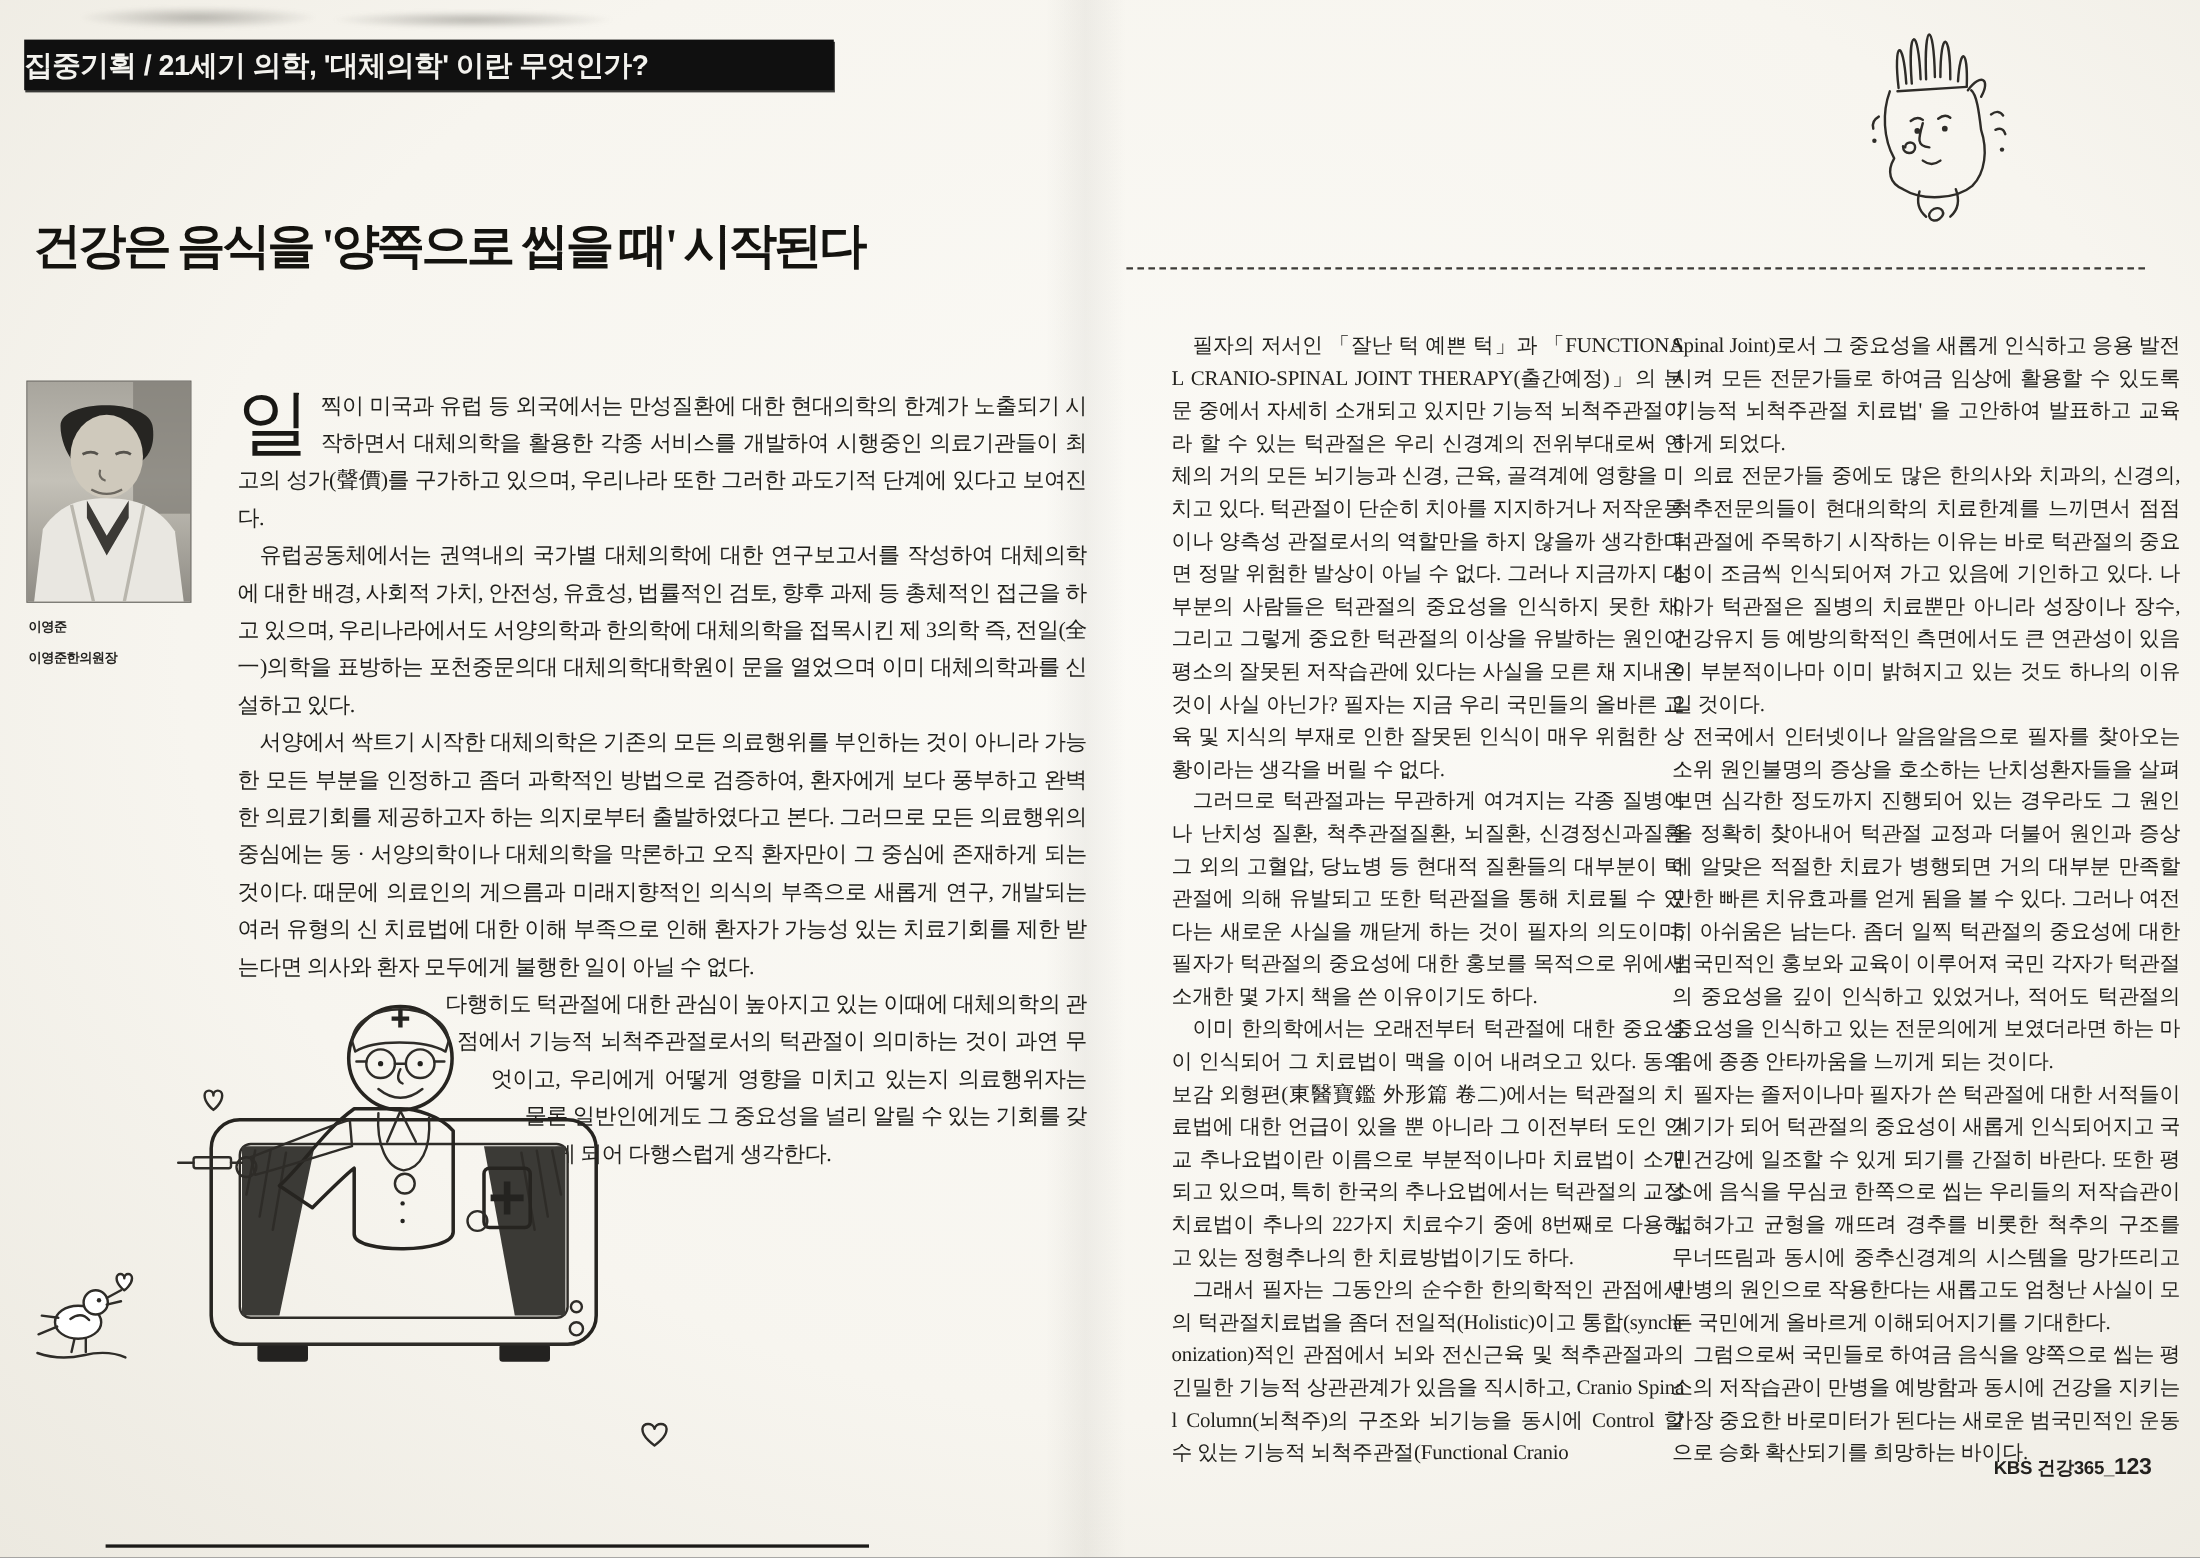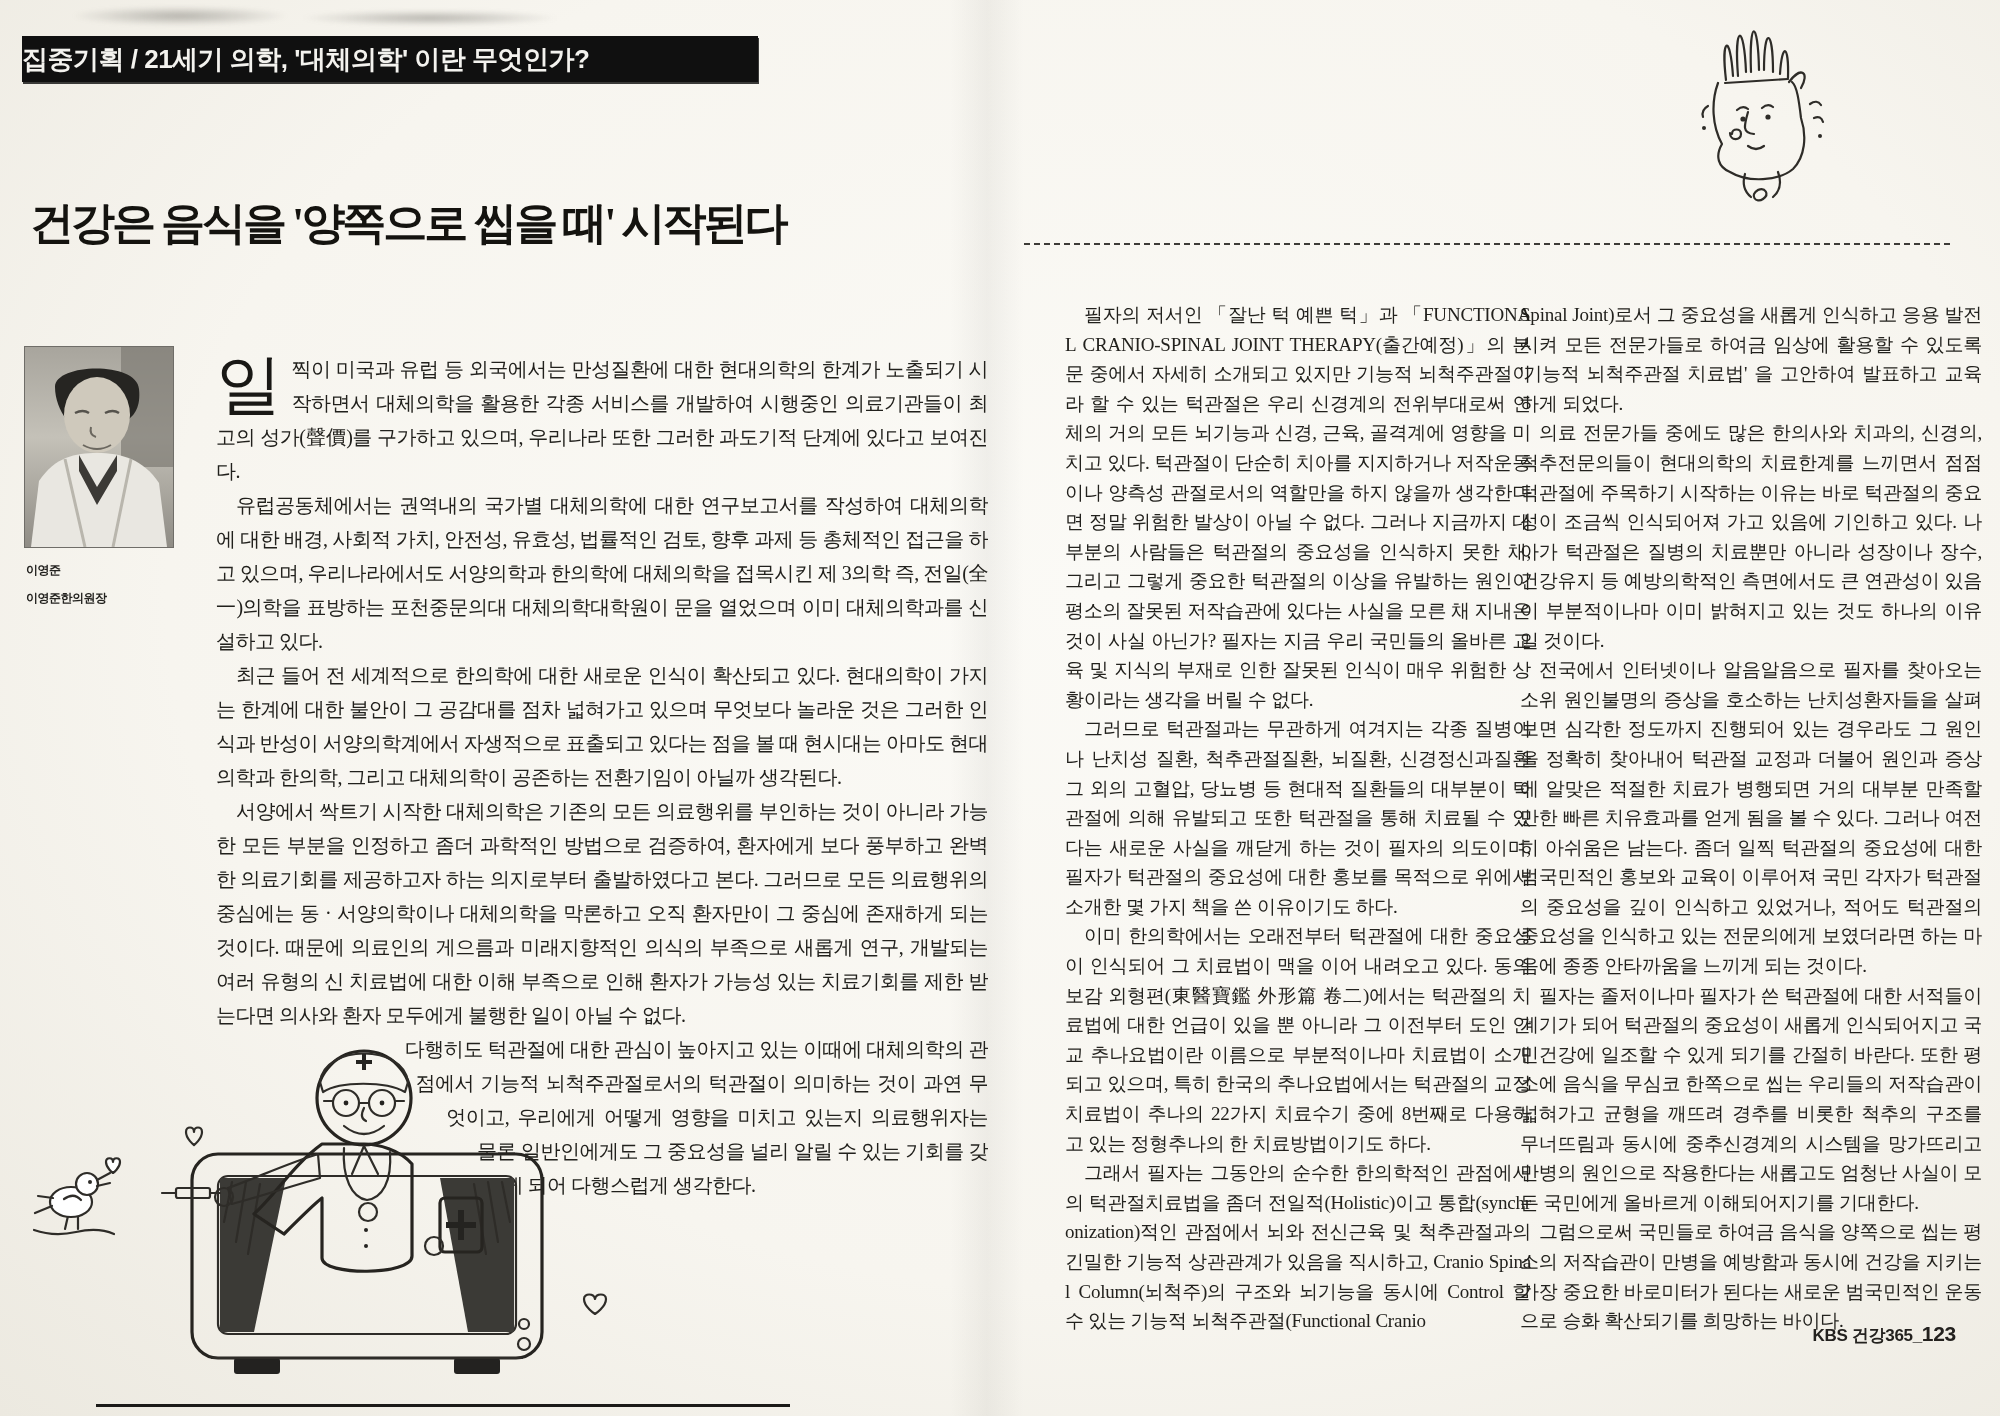--- a/index.html
+++ b/index.html
@@ -98,21 +98,20 @@
   </div>
 
   <div class="caption">
     <div>이영준</div>
     <div>이영준한의원장</div>
   </div>
 
   <div class="left-body">
     <p class="first"><span class="dropcap">일</span><span>찍이 미국과 유럽 등 외국에서는 만성질환에 대한 현대의학의 한계가 노출되기 시작하면서 대체의학을 활용한 각종 서비스를 개발하여 시행중인 의료기관들이 최고의 성가(聲價)를 구가하고 있으며, 우리나라 또한 그러한 과도기적 단계에 있다고 보여진다.</span></p>
     <p>유럽공동체에서는 권역내의 국가별 대체의학에 대한 연구보고서를 작성하여 대체의학에 대한 배경, 사회적 가치, 안전성, 유효성, 법률적인 검토, 향후 과제 등 총체적인 접근을 하고 있으며, 우리나라에서도 서양의학과 한의학에 대체의학을 접목시킨 제 3의학 즉, 전일(全一)의학을 표방하는 포천중문의대 대체의학대학원이 문을 열었으며 이미 대체의학과를 신설하고 있다.</p>
-    <p>최근 들어 전 세계적으로 한의학에 대한 새로운 인식이 확산되고 있다. 현대의학이 가지는 한계에 대한 불안이 그 공감대를 점차 넓혀가고 있으며 무엇보다 놀라운 것은 그러한 인식과 반성이 서양의학계에서 자생적으로 표출되고 있다는 점을 볼 때 현시대는 아마도 현대의학과 한의학, 그리고 대체의학이 공존하는 전환기임이 아닐까 생각된다.</p>
     <p>서양에서 싹트기 시작한 대체의학은 기존의 모든 의료행위를 부인하는 것이 아니라 가능한 모든 부분을 인정하고 좀더 과학적인 방법으로 검증하여, 환자에게 보다 풍부하고 완벽한 의료기회를 제공하고자 하는 의지로부터 출발하였다고 본다. 그러므로 모든 의료행위의 중심에는 동 · 서양의학이나 대체의학을 막론하고 오직 환자만이 그 중심에 존재하게 되는 것이다. 때문에 의료인의 게으름과 미래지향적인 의식의 부족으로 새롭게 연구, 개발되는 여러 유형의 신 치료법에 대한 이해 부족으로 인해 환자가 가능성 있는 치료기회를 제한 받는다면 의사와 환자 모두에게 불행한 일이 아닐 수 없다.</p>
 
     <div class="illu-float">
       <svg width="400" height="405" viewBox="0 0 400 405">
 
         <rect x="20" y="152" width="350" height="204" rx="26" fill="#fcfbf7" class="doodle-thick"></rect>
         <rect x="46" y="174" width="298" height="158" rx="10" fill="#e9e7e0" class="doodle"></rect>
         <path d="M48,176 h66 l-32,154 h-34 z" fill="#3b3a36"></path>
         <path d="M342,176 h-74 l28,154 h46 z" fill="#3b3a36"></path>
         <g class="doodle" stroke-width="1.6">

